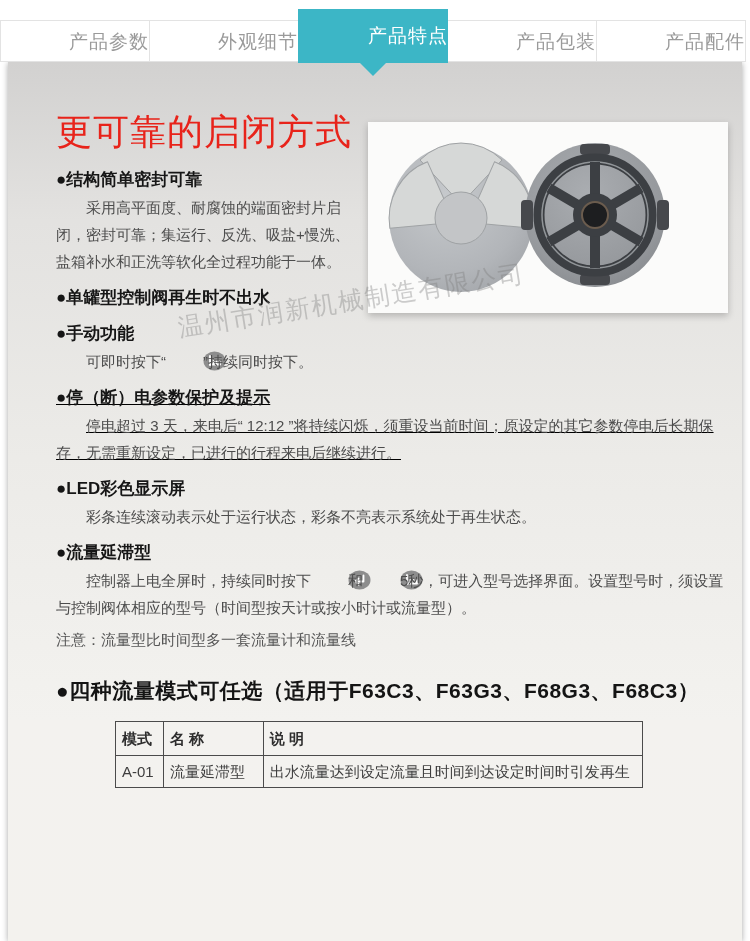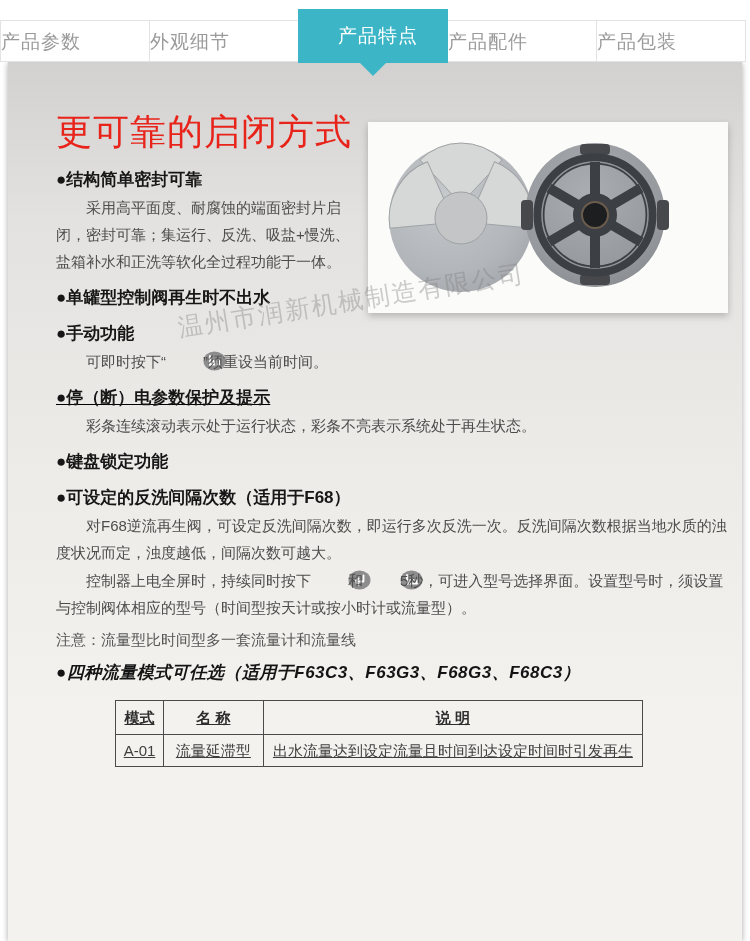--- a/index.html
+++ b/index.html
@@ -5,21 +5,21 @@
   html,body{margin:0;padding:0;}
   body{
     width:750px;height:941px;position:relative;overflow:hidden;
     background:#ffffff;
     font-family:"Liberation Sans","DejaVu Sans",sans-serif;
     -webkit-font-smoothing:antialiased;
   }
   
   .tabbar{position:absolute;top:20px;left:0;width:750px;height:42px;display:flex;z-index:4;}
   .tab{
-    width:150px;box-sizing:border-box;height:42px;line-height:42px;text-align:left;
+    width:150px;box-sizing:border-box;height:42px;line-height:42px;text-align:right;
     background:#ffffff;border:1px solid #e3e3e3;margin-left:-1px;
     color:#9a9a9a;font-size:19px;letter-spacing:1px;cursor:pointer;
   }
   .tab:first-child{margin-left:0;}
   .tab.active{
     position:relative;background:#3cb6c6;border:none;color:#ffffff;
     height:54px;line-height:54px;margin-top:-11px;z-index:5;padding-left:40px;
   }
   .tab-pointer{
     position:absolute;left:50%;bottom:-13px;margin-left:-14px;
@@ -38,50 +38,50 @@
   }
   
   .photo-card{
     float:right;width:360px;height:191px;margin:26px 2px 14px 14px;
     background:#fbfbfa;box-shadow:0 3px 7px rgba(0,0,0,.22);
   }
   
   .feat-title{font-size:17px;font-weight:bold;color:#161616;line-height:27px;margin-top:9px;}
   .feat-body{font-size:15px;color:#4c4c4c;line-height:27px;text-indent:2em;margin:1px 0 0 0;}
   .note-line{font-size:15px;color:#555;line-height:26px;margin:6px 0 8px 0;}
-  .flow-title{font-size:17px;font-weight:bold;color:#141414;margin-top:8px;letter-spacing:.5px;font-style:italic;}
+  .flow-title{font-size:21px;font-weight:bold;color:#141414;margin-top:24px;letter-spacing:.5px;}
   .key-icon{display:inline-block;width:23px;height:20px;vertical-align:-4px;margin:0 7px;}
   
   table.modes{
     border-collapse:collapse;margin:16px 0 0 59px;width:528px;background:transparent;
     font-size:15px;color:#3e3e3e;
   }
   table.modes th,table.modes td{border:1px solid #4b4b4b;padding:3px 6px;line-height:25px;}
   table.modes th{font-weight:bold;color:#2e2e2e;height:27px;}
-  td.c,th.c{text-align:center;text-decoration:underline;}
+  td.c,th.c{text-align:left;}
   col.mode{width:48px;} col.name{width:100px;} col.desc{width:380px;}
   
   .watermark{
     position:absolute;left:168px;top:222px;z-index:6;pointer-events:none;
     font-size:25px;color:rgba(125,125,125,.38);letter-spacing:2px;white-space:nowrap;
     transform:rotate(-9deg);
   }
 </style>
 </head>
 <body>
 
 <div class="tabbar">
   <div class="tab">产品参数</div>
   <div class="tab">外观细节</div>
   <div class="tab active">
     <span>产品特点</span>
     <span class="tab-pointer"></span>
   </div>
+  <div class="tab">产品包装</div>
   <div class="tab">产品配件</div>
-  <div class="tab">产品包装</div>
 </div>
 
 <div class="page-card">
   <div class="watermark">温州市润新机械制造有限公司</div>
 
   <div class="content">
 
     <div class="photo-card">
       <svg width="360" height="191" viewBox="0 0 360 191">
         <defs>
@@ -150,40 +150,38 @@
       <p class="feat-body">
         <span>可即时按下“</span><span class="key-icon"><svg width="23" height="20" viewBox="0 0 23 20">
               <ellipse cx="11.5" cy="10" rx="11" ry="9.5" fill="#8d8d8d"></ellipse>
               <g stroke="#fff" stroke-width="1.8" stroke-linecap="round">
                 <line x1="7" y1="5" x2="7" y2="14"></line>
                 <line x1="7" y1="13.5" x2="17" y2="13.5"></line>
                 <line x1="10.5" y1="10" x2="10.5" y2="13"></line>
                 <line x1="13.5" y1="10" x2="13.5" y2="13"></line>
                 <line x1="16.5" y1="10" x2="16.5" y2="13"></line>
               </g>
-            </svg></span><span>”须重设当前时间。</span>
+            </svg></span><span>”持续同时按下。</span>
       </p>
     </div>
 
     <div class="feat" style="clear:right;text-decoration:underline;">
       <div class="feat-title">●停（断）电参数保护及提示</div>
-    </div>
-
-    <div class="feat">
+      <p class="feat-body">停电超过 3 天，来电后“ 12:12 ”将持续闪烁，须重设当前时间；原设定的其它参数停电后长期保存，无需重新设定，已进行的行程来电后继续进行。</p>
+    </div>
+
+    <div class="feat">
+      <div class="feat-title">●LED彩色显示屏</div>
       <p class="feat-body">彩条连续滚动表示处于运行状态，彩条不亮表示系统处于再生状态。</p>
     </div>
 
     <div class="feat">
-      <div class="feat-title">●键盘锁定功能</div>
-    </div>
-
-    <div class="feat">
-      <div class="feat-title">●可设定的反洗间隔次数（适用于F68）</div>
-      <p class="feat-body">对F68逆流再生阀，可设定反洗间隔次数，即运行多次反洗一次。反洗间隔次数根据当地水质的浊度状况而定，浊度越低，间隔次数可越大。</p>
-    </div>
+      <div class="feat-title">●流量延滞型</div>
+    </div>
+
 
     <div class="feat">
       <p class="feat-body">
         <span>控制器上电全屏时，持续同时按下</span><span class="key-icon"><svg width="23" height="20" viewBox="0 0 23 20">
               <ellipse cx="11.5" cy="10" rx="11" ry="9.5" fill="#8d8d8d"></ellipse>
               <g stroke="#fff" stroke-width="1.8" fill="none" stroke-linecap="round" stroke-linejoin="round">
                 <path d="M15.5 5.5 L15.5 11.5 L8 11.5"></path>
                 <path d="M10.5 8.5 L7.5 11.5 L10.5 14.5"></path>
               </g>
             </svg></span><span>和</span><span class="key-icon"><svg width="23" height="20" viewBox="0 0 23 20">

